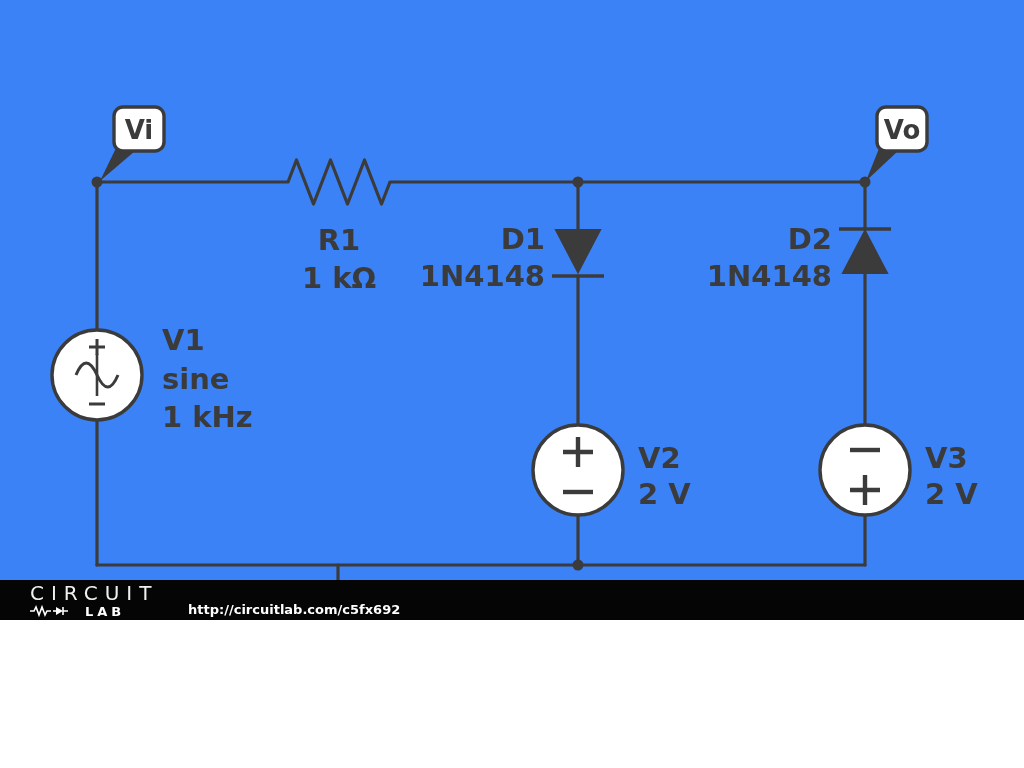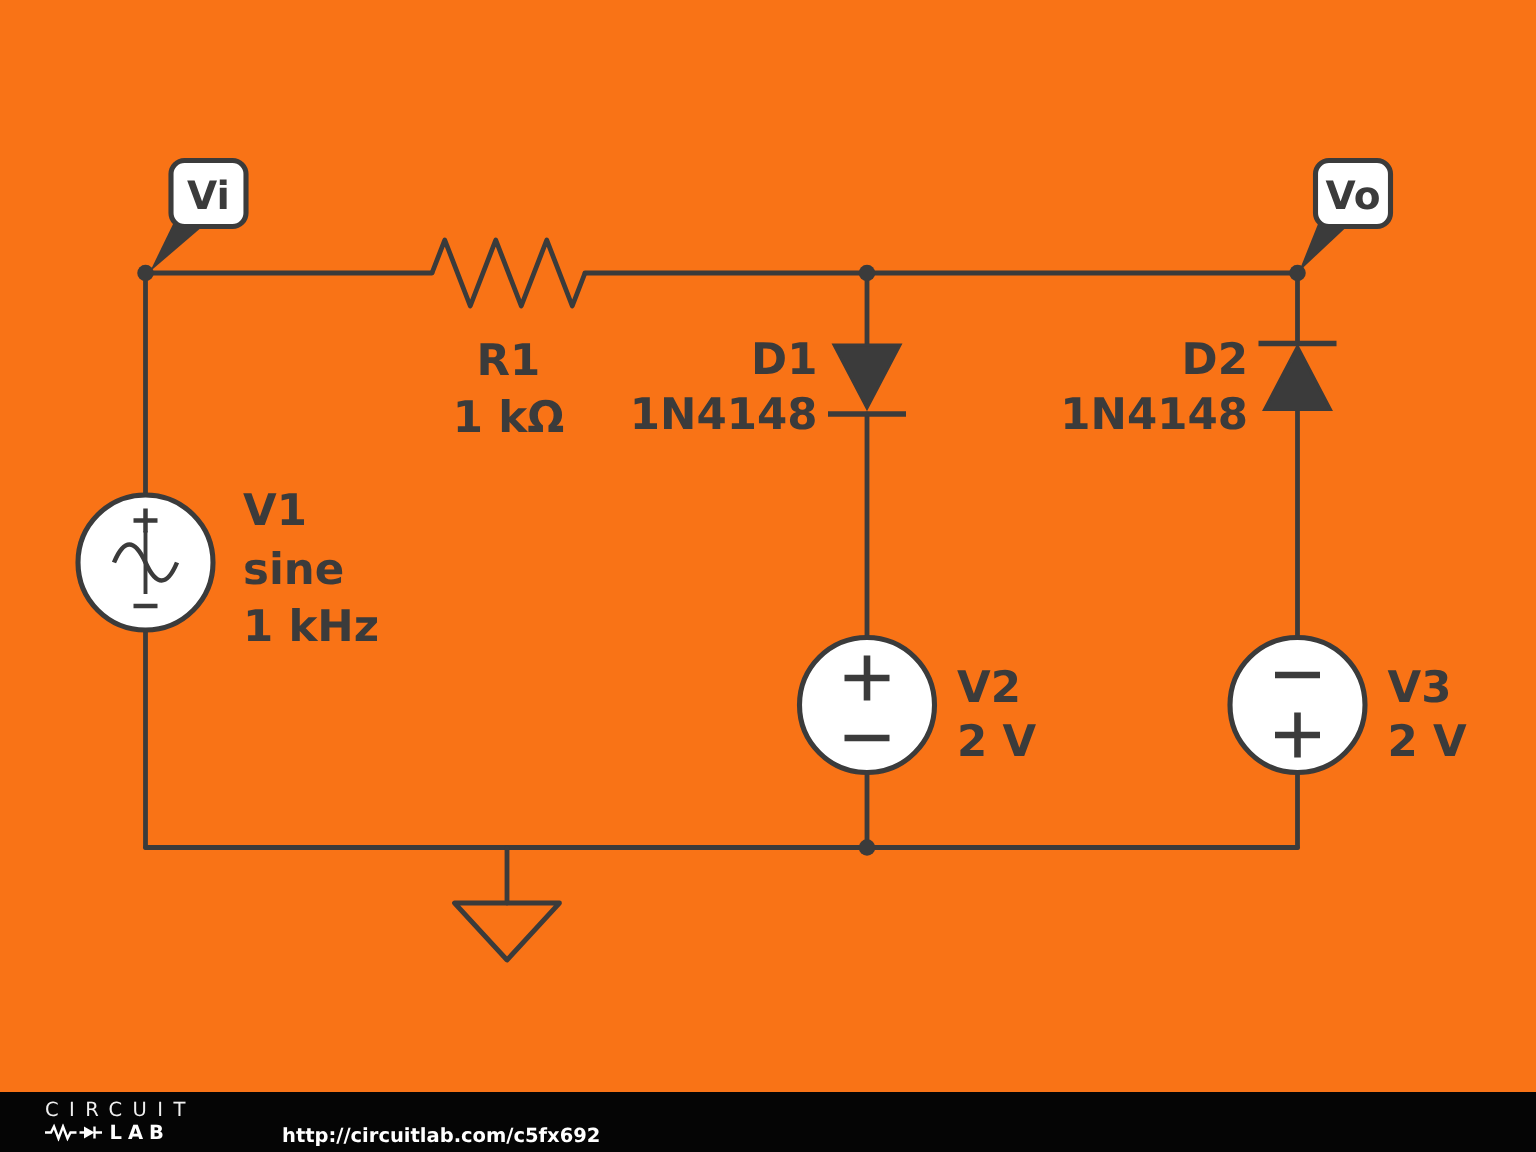--- a/index.html
+++ b/index.html
@@ -1,20 +1,20 @@
 <!DOCTYPE html>
 <html><head>
 <meta charset="utf-8">
 <style>
   html, body { margin: 0; padding: 0; background: #ffffff; }
   .page {
     position: relative;
     width: 1024px;
-    height: 768px;
-    background: #f97316;
+    height: 620px;
+    background: #3b82f6;
     overflow: hidden;
     font-family: "DejaVu Sans", sans-serif;
   }
   .schematic { position: absolute; top: 0; left: 0; }
   .schematic text {
     font-family: "DejaVu Sans", sans-serif;
     font-weight: bold;
     fill: #3b3b3b;
   }
   .footer {
@@ -27,31 +27,31 @@
     color: #ffffff;
   }
   .logo {
     margin-left: 30px;
     width: 158px;
     display: flex;
     flex-direction: column;
     justify-content: center;
   }
   .logo-top {
-    font-size: 13px;
+    font-size: 20px;
     letter-spacing: 7px;
     font-weight: 500;
     color: #f0f0f0;
     line-height: 1.05;
     white-space: nowrap;
   }
   .logo-bottom {
     display: flex;
     align-items: center;
-    gap: 3px;
+    gap: 15px;
     line-height: 1;
     margin-top: 1px;
   }
   .logo-lab {
     font-size: 13px;
     font-weight: bold;
     letter-spacing: 4px;
     color: #ffffff;
   }
   .footer-text {

